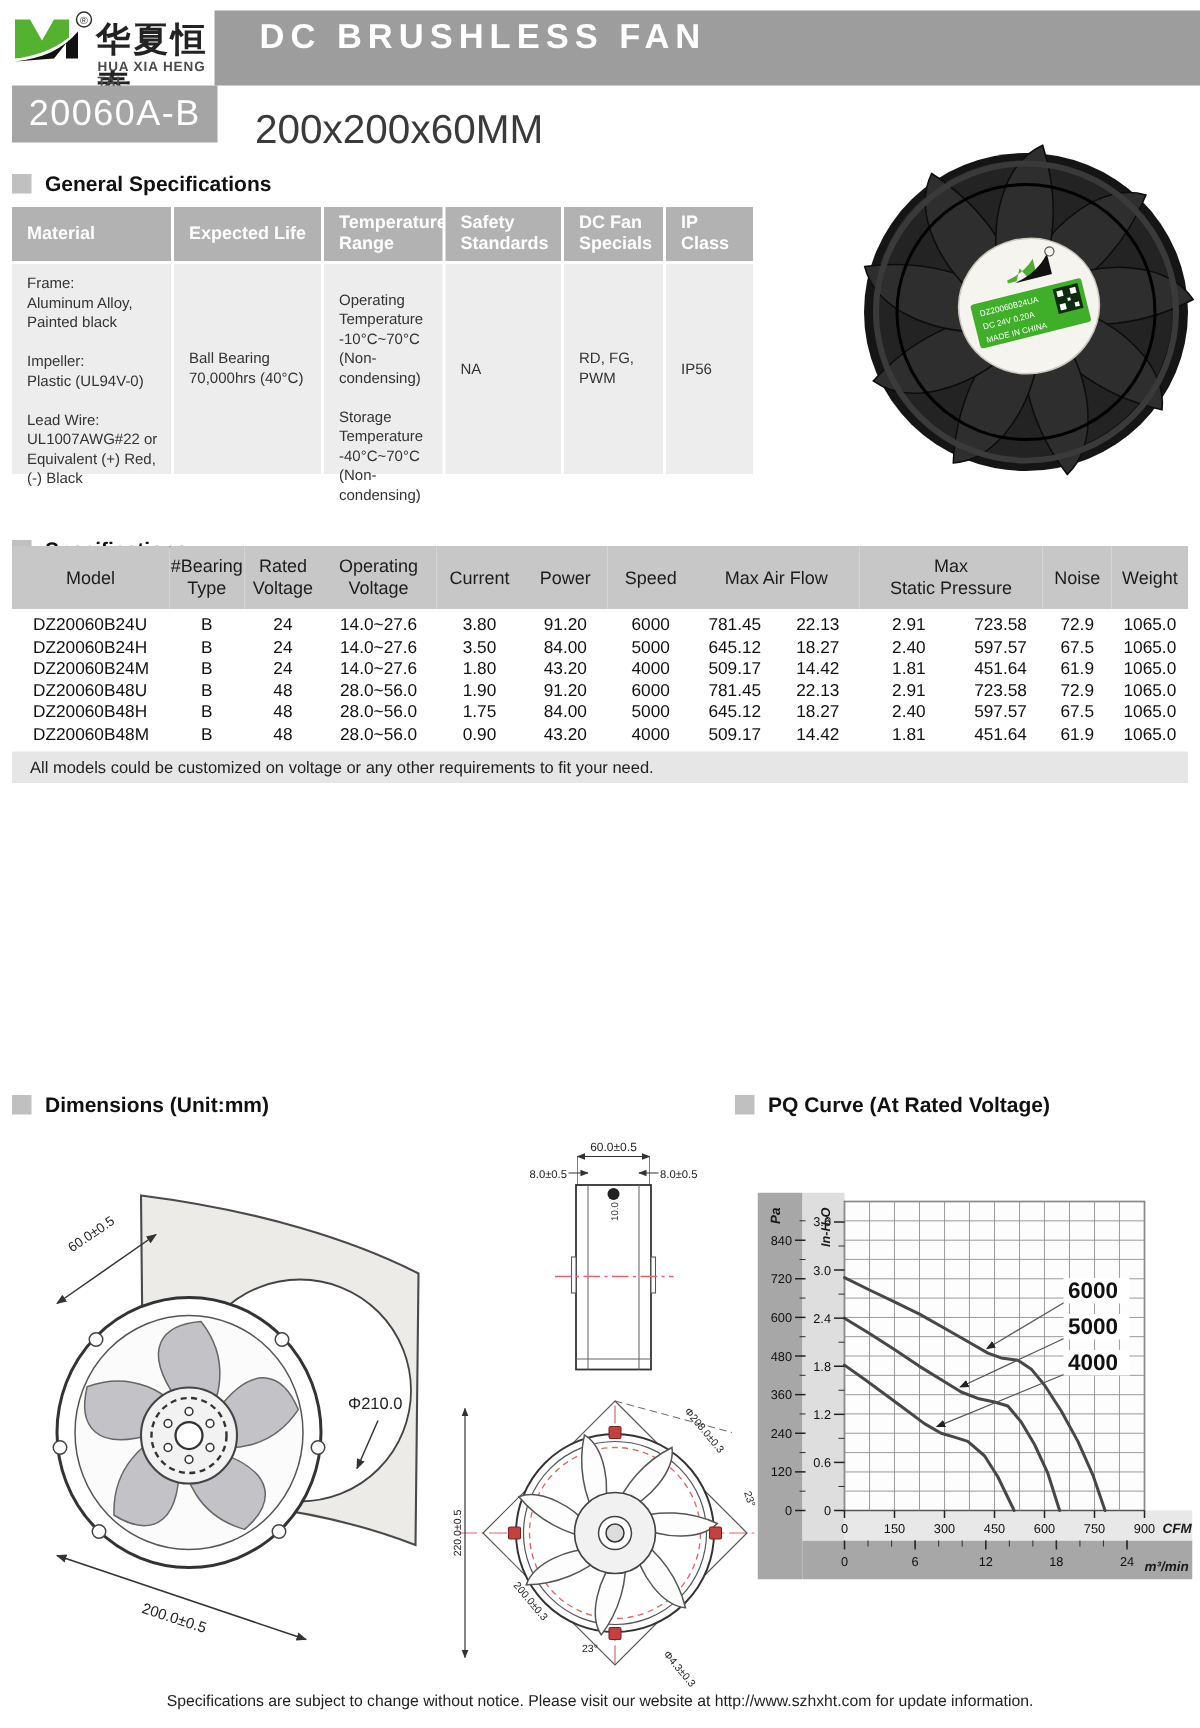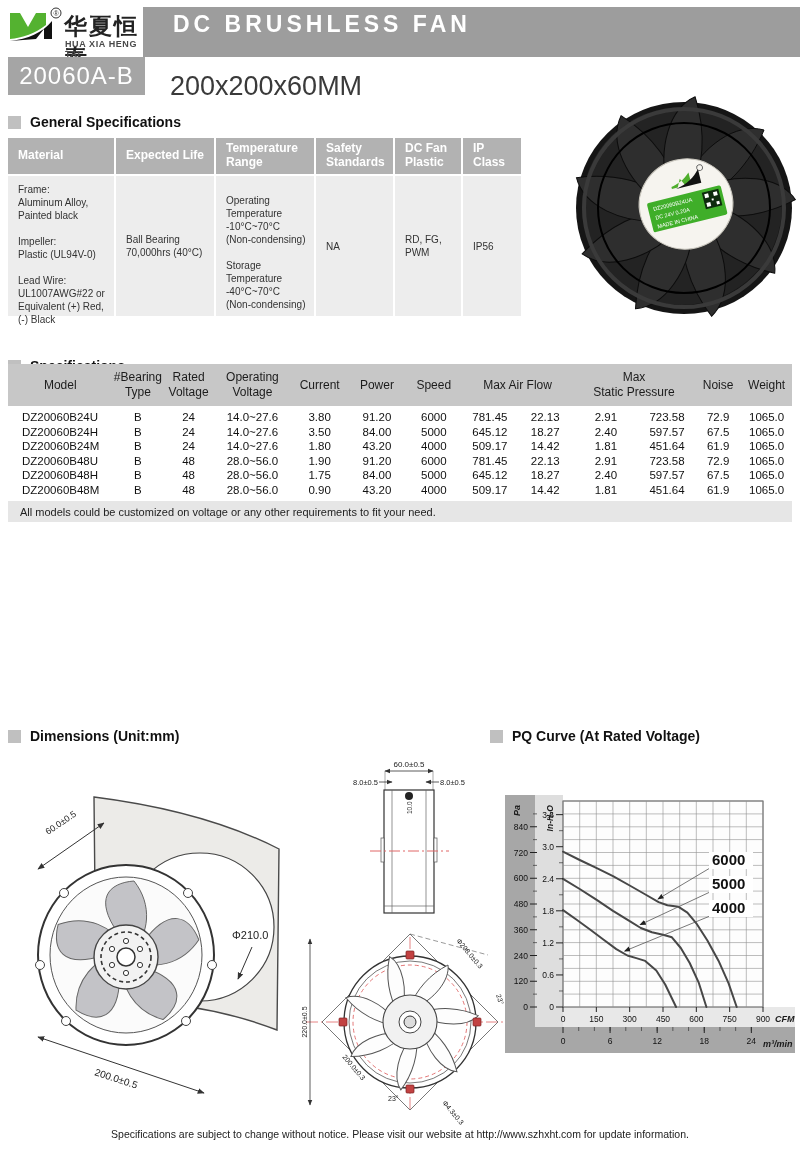--- a/index.html
+++ b/index.html
@@ -85,38 +85,38 @@
 Lead Wire:
 UL1007AWG#22 or
 Equivalent (+) Red,
 (-) Black</div>
     </div>
     <div class="gs-col" style="width:98px;">
       <div class="gs-h">Expected Life</div>
       <div class="gs-b center">Ball Bearing
 70,000hrs (40°C)</div>
     </div>
-    <div class="gs-col" style="width:98px;">
+    <div class="gs-col" style="width:79px;">
       <div class="gs-h">Temperature Range</div>
       <div class="gs-b" style="padding-top:18px;">Operating
 Temperature
 -10°C~70°C
 (Non-condensing)
 
 Storage
 Temperature
 -40°C~70°C
 (Non-condensing)</div>
     </div>
     <div class="gs-col" style="width:77px;">
       <div class="gs-h">Safety Standards</div>
       <div class="gs-b center">NA</div>
     </div>
     <div class="gs-col" style="width:66px;">
-      <div class="gs-h">DC Fan Plastic</div>
+      <div class="gs-h">DC Fan Specials</div>
       <div class="gs-b center">RD, FG,
 PWM</div>
     </div>
     <div class="gs-col" style="width:58px;justify-content:space-between;">
       <div class="gs-h">IP Class</div>
       <div class="gs-b center">IP56</div>
     </div>
   </div>
 
   <svg class="abs" style="left:570px; top:82px;" width="230" height="250" viewBox="0 0 230 250">

